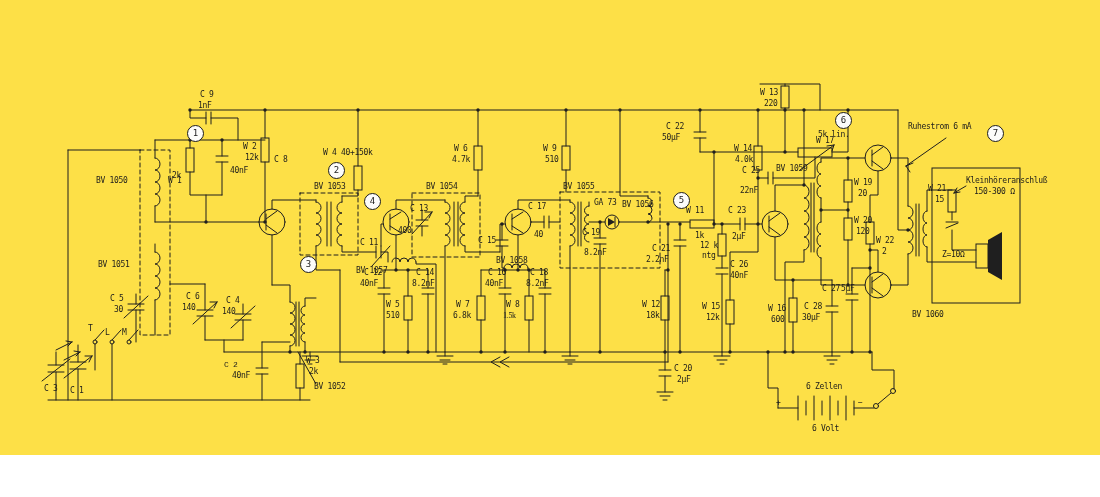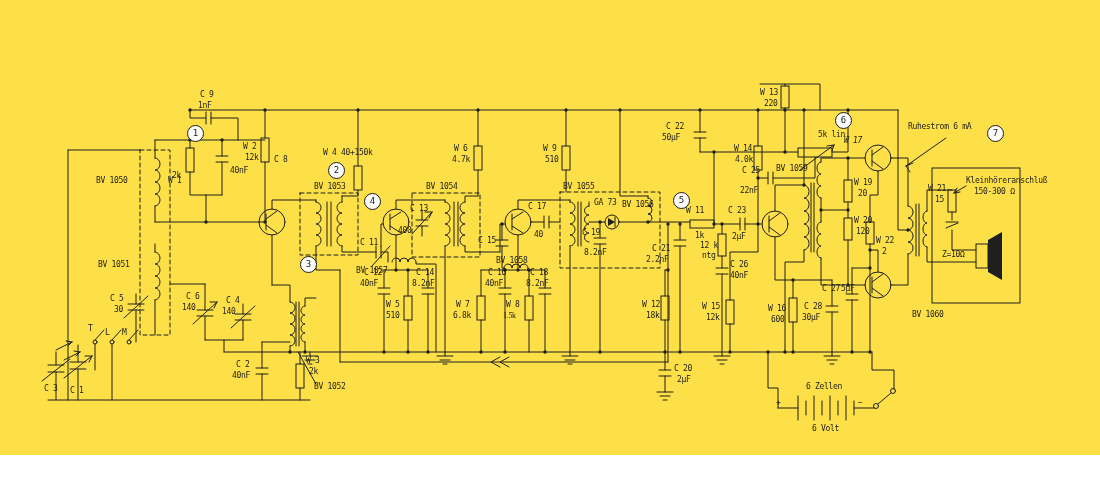--- a/index.html
+++ b/index.html
@@ -305,21 +305,21 @@
       <span class="lbl" style="left: 114px; top: 305px;">30</span>
       <span class="lbl" style="left: 186px; top: 292px;">C 6</span>
       <span class="lbl" style="left: 182px; top: 303px;">140</span>
       <span class="lbl" style="left: 226px; top: 296px;">C 4</span>
       <span class="lbl" style="left: 222px; top: 307px;">140</span>
       <span class="lbl" style="left: 88px; top: 324px;">T</span>
       <span class="lbl" style="left: 105px; top: 328px;">L</span>
       <span class="lbl" style="left: 122px; top: 328px;">M</span>
       <span class="lbl" style="left: 44px; top: 384px;">C 3</span>
       <span class="lbl" style="left: 70px; top: 386px;">C 1</span>
-      <span class="lbl" style="left: 236px; top: 360px;">C 2</span>
+      <span class="lbl" style="left: 224px; top: 360px; font-family: Liberation Mono, monospace;">C 2</span>
       <span class="lbl" style="left: 232px; top: 371px;">40nF</span>
       <span class="lbl" style="left: 306px; top: 356px;">W 3</span>
       <span class="lbl" style="left: 309px; top: 367px;">2k</span>
       <span class="lbl" style="left: 314px; top: 382px;">BV 1052</span>
       <span class="lbl" style="left: 323px; top: 148px;">W 4</span>
       <span class="lbl" style="left: 341px; top: 148px;">40+150k</span>
       <span class="lbl" style="left: 314px; top: 182px;">BV 1053</span>
       <span class="lbl" style="left: 360px; top: 238px;">C 11</span>
       <span class="lbl" style="left: 356px; top: 266px;">BV 1057</span>
       <span class="lbl" style="left: 426px; top: 182px;">BV 1054</span>
@@ -369,21 +369,21 @@
       <span class="lbl" style="left: 768px; top: 304px;">W 16</span>
       <span class="lbl" style="left: 771px; top: 315px;">600</span>
       <span class="lbl" style="left: 674px; top: 364px;">C 20</span>
       <span class="lbl" style="left: 677px; top: 375px;">2μF</span>
       <span class="lbl" style="left: 666px; top: 122px;">C 22</span>
       <span class="lbl" style="left: 662px; top: 133px;">50μF</span>
       <span class="lbl" style="left: 760px; top: 88px;">W 13</span>
       <span class="lbl" style="left: 764px; top: 99px;">220</span>
       <span class="lbl" style="left: 734px; top: 144px;">W 14</span>
       <span class="lbl" style="left: 735px; top: 155px;">4.0k</span>
-      <span class="lbl" style="left: 844px; top: 136px; font-style: italic;">W 17</span>
+      <span class="lbl" style="left: 816px; top: 136px;">W 17</span>
       <span class="lbl" style="left: 818px; top: 130px;">5k lin.</span>
       <span class="lbl" style="left: 776px; top: 164px;">BV 1059</span>
       <span class="lbl" style="left: 742px; top: 166px;">C 25</span>
       <span class="lbl" style="left: 740px; top: 186px;">22nF</span>
       <span class="lbl" style="left: 854px; top: 178px;">W 19</span>
       <span class="lbl" style="left: 858px; top: 189px;">20</span>
       <span class="lbl" style="left: 854px; top: 216px;">W 20</span>
       <span class="lbl" style="left: 856px; top: 227px;">120</span>
       <span class="lbl" style="left: 876px; top: 236px;">W 22</span>
       <span class="lbl" style="left: 882px; top: 247px;">2</span>

